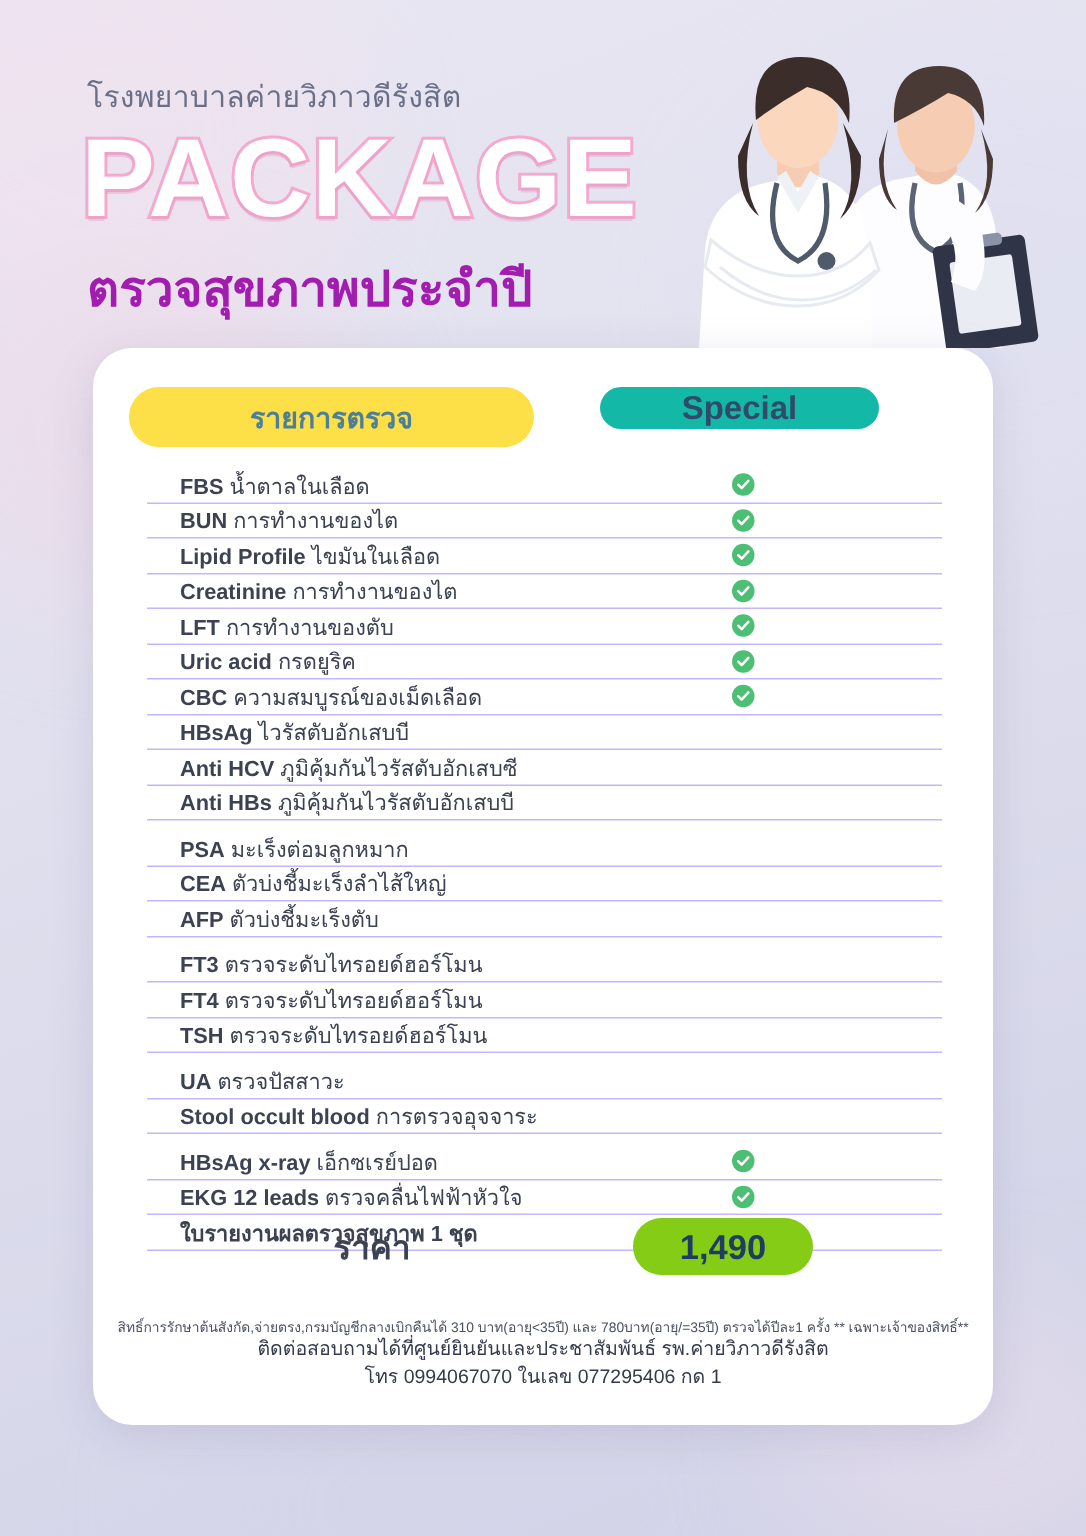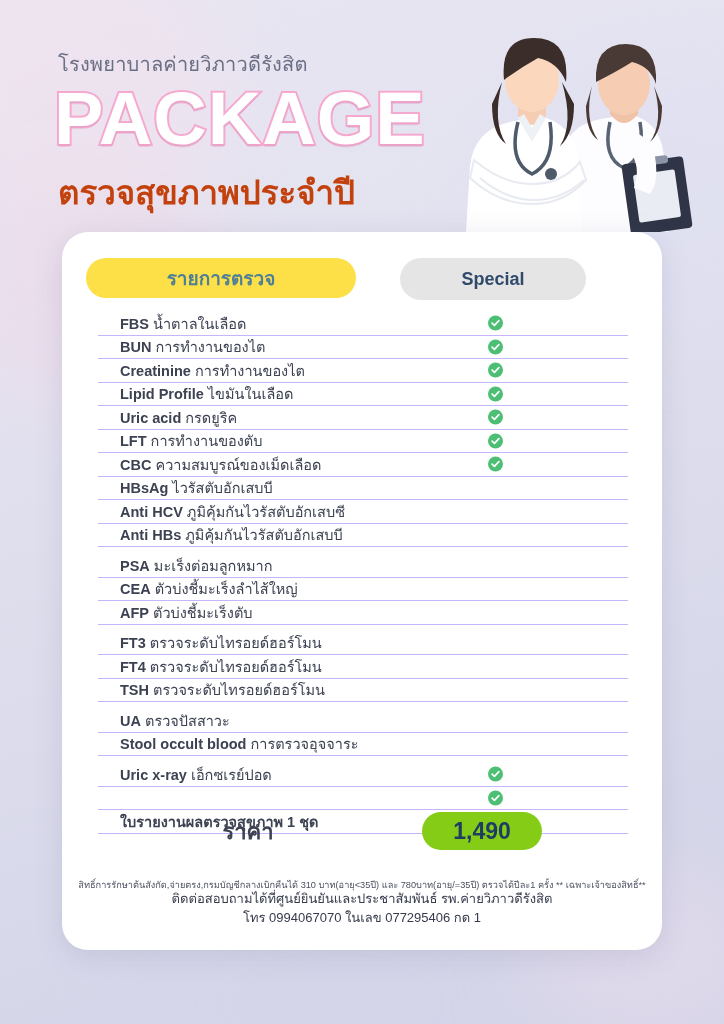--- a/index.html
+++ b/index.html
@@ -29,21 +29,21 @@
   .package-title {
     position: absolute; left: 54px; top: 76px;
     font-size: 74px; font-weight: bold; letter-spacing: 1px;
     color: #ffffff;
     -webkit-text-stroke: 4px #f5a9cf;
     paint-order: stroke fill;
     text-shadow: 0 3px 0 rgba(220,150,190,.35);
   }
   .package-sub {
     position: absolute; left: 58px; top: 166px;
-    font-size: 33px; font-weight: bold; color: #c2410c;
+    font-size: 33px; font-weight: bold; color: #a21caf;
   }
 
   
   .doctors { position: absolute; right: 10px; top: 10px; width: 300px; height: 220px; }
 
   
   .card {
     position: absolute; left: 62px; top: 232px; width: 600px; height: 718px;
     background: #ffffff; border-radius: 26px;
     box-shadow: 0 6px 28px rgba(110,110,150,.18);
@@ -53,24 +53,24 @@
     position: absolute; left: 24px; top: 26px; width: 552px; height: 40px;
     display: flex; gap: 14px;
   }
   .th-left {
     width: 270px; height: 40px; border-radius: 20px;
     background: #fde047;
     display: flex; align-items: center; justify-content: center;
     color: #4e7f98; font-size: 19px; font-weight: bold;
   }
   .th-right {
-    width: 186px; height: 42px; border-radius: 21px; margin-left: 30px;
-    background: #e5e5e5;
+    width: 186px; height: 28px; border-radius: 21px; margin-left: 30px;
+    background: #14b8a6;
     display: flex; align-items: center; justify-content: center;
-    color: #2f4a6b; font-size: 18px; font-weight: bold;
+    color: #2f4a6b; font-size: 22px; font-weight: bold;
   }
 
   .rows { position: absolute; left: 36px; top: 80px; width: 530px; }
   .row {
     position: relative; height: 23.5px;
     border-bottom: 1px solid #c4b5fd;
     display: flex; align-items: center;
   }
   .row.gap { margin-top: 7px; }
   .row .label {
@@ -180,45 +180,45 @@
       </div>
       <div class="row">
         <div class="label"><span class="lead">BUN</span> การทำงานของไต</div>
         <div class="check">
           <svg viewBox="0 0 12 12">
             <path d="M1.5 6.2 L4.6 9.2 L10.5 2.8" stroke="#ffffff" stroke-width="2.2" fill="none" stroke-linecap="round" stroke-linejoin="round"></path>
           </svg>
         </div>
       </div>
       <div class="row">
+        <div class="label"><span class="lead">Lipid Profile</span> ไขมันในเลือด</div>
+        <div class="check">
+          <svg viewBox="0 0 12 12">
+            <path d="M1.5 6.2 L4.6 9.2 L10.5 2.8" stroke="#ffffff" stroke-width="2.2" fill="none" stroke-linecap="round" stroke-linejoin="round"></path>
+          </svg>
+        </div>
+      </div>
+      <div class="row">
         <div class="label"><span class="lead">Creatinine</span> การทำงานของไต</div>
         <div class="check">
           <svg viewBox="0 0 12 12">
             <path d="M1.5 6.2 L4.6 9.2 L10.5 2.8" stroke="#ffffff" stroke-width="2.2" fill="none" stroke-linecap="round" stroke-linejoin="round"></path>
           </svg>
         </div>
       </div>
       <div class="row">
-        <div class="label"><span class="lead">Lipid Profile</span> ไขมันในเลือด</div>
+        <div class="label"><span class="lead">LFT</span> การทำงานของตับ</div>
         <div class="check">
           <svg viewBox="0 0 12 12">
             <path d="M1.5 6.2 L4.6 9.2 L10.5 2.8" stroke="#ffffff" stroke-width="2.2" fill="none" stroke-linecap="round" stroke-linejoin="round"></path>
           </svg>
         </div>
       </div>
       <div class="row">
         <div class="label"><span class="lead">Uric acid</span> กรดยูริค</div>
-        <div class="check">
-          <svg viewBox="0 0 12 12">
-            <path d="M1.5 6.2 L4.6 9.2 L10.5 2.8" stroke="#ffffff" stroke-width="2.2" fill="none" stroke-linecap="round" stroke-linejoin="round"></path>
-          </svg>
-        </div>
-      </div>
-      <div class="row">
-        <div class="label"><span class="lead">LFT</span> การทำงานของตับ</div>
         <div class="check">
           <svg viewBox="0 0 12 12">
             <path d="M1.5 6.2 L4.6 9.2 L10.5 2.8" stroke="#ffffff" stroke-width="2.2" fill="none" stroke-linecap="round" stroke-linejoin="round"></path>
           </svg>
         </div>
       </div>
       <div class="row">
         <div class="label"><span class="lead">CBC</span> ความสมบูรณ์ของเม็ดเลือด</div>
         <div class="check">
           <svg viewBox="0 0 12 12">
@@ -253,28 +253,29 @@
       <div class="row">
         <div class="label"><span class="lead">TSH</span> ตรวจระดับไทรอยด์ฮอร์โมน</div>
       </div>
       <div class="row gap">
         <div class="label"><span class="lead">UA</span> ตรวจปัสสาวะ</div>
       </div>
       <div class="row">
         <div class="label"><span class="lead">Stool occult blood</span> การตรวจอุจจาระ</div>
       </div>
       <div class="row gap">
-        <div class="label"><span class="lead">Uric x-ray</span> เอ็กซเรย์ปอด</div>
-        <div class="check">
-          <svg viewBox="0 0 12 12">
-            <path d="M1.5 6.2 L4.6 9.2 L10.5 2.8" stroke="#ffffff" stroke-width="2.2" fill="none" stroke-linecap="round" stroke-linejoin="round"></path>
-          </svg>
-        </div>
-      </div>
-      <div class="row">
+        <div class="label"><span class="lead">HBsAg x-ray</span> เอ็กซเรย์ปอด</div>
+        <div class="check">
+          <svg viewBox="0 0 12 12">
+            <path d="M1.5 6.2 L4.6 9.2 L10.5 2.8" stroke="#ffffff" stroke-width="2.2" fill="none" stroke-linecap="round" stroke-linejoin="round"></path>
+          </svg>
+        </div>
+      </div>
+      <div class="row">
+        <div class="label"><span class="lead">EKG 12 leads</span> ตรวจคลื่นไฟฟ้าหัวใจ</div>
         <div class="check">
           <svg viewBox="0 0 12 12">
             <path d="M1.5 6.2 L4.6 9.2 L10.5 2.8" stroke="#ffffff" stroke-width="2.2" fill="none" stroke-linecap="round" stroke-linejoin="round"></path>
           </svg>
         </div>
       </div>
       <div class="row">
         <div class="label"><span class="lead">ใบรายงานผลตรวจสุขภาพ 1 ชุด</span></div>
         <div class="check">
           <svg viewBox="0 0 12 12">

